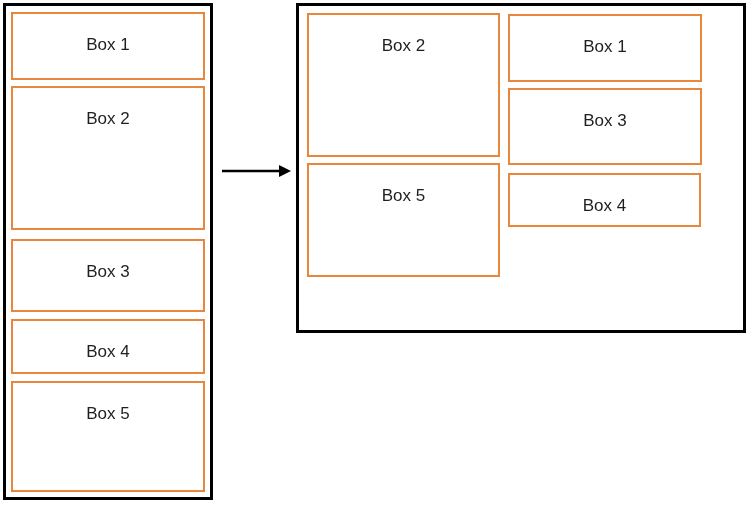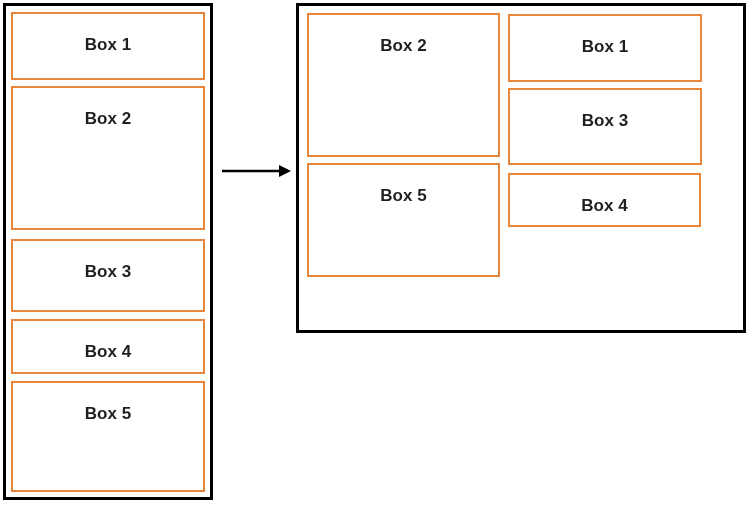--- a/index.html
+++ b/index.html
@@ -18,21 +18,20 @@
     position: relative;
     width: 750px;
     height: 505px;
     background: var(--bg);
     overflow: hidden;
   }
   .panel {
     position: absolute;
     border: 3px solid var(--panel-border);
     background: var(--bg);
-    font-weight: bold;
   }
   .left-panel  { left: 3px;   top: 3px; width: 210px; height: 497px; }
   .right-panel { left: 296px; top: 3px; width: 450px; height: 330px; }
   .box {
     position: absolute;
     border: 2px solid var(--box-border);
     background: var(--bg);
     text-align: center;
     padding-top: 22px;
     font-size: 17px;

